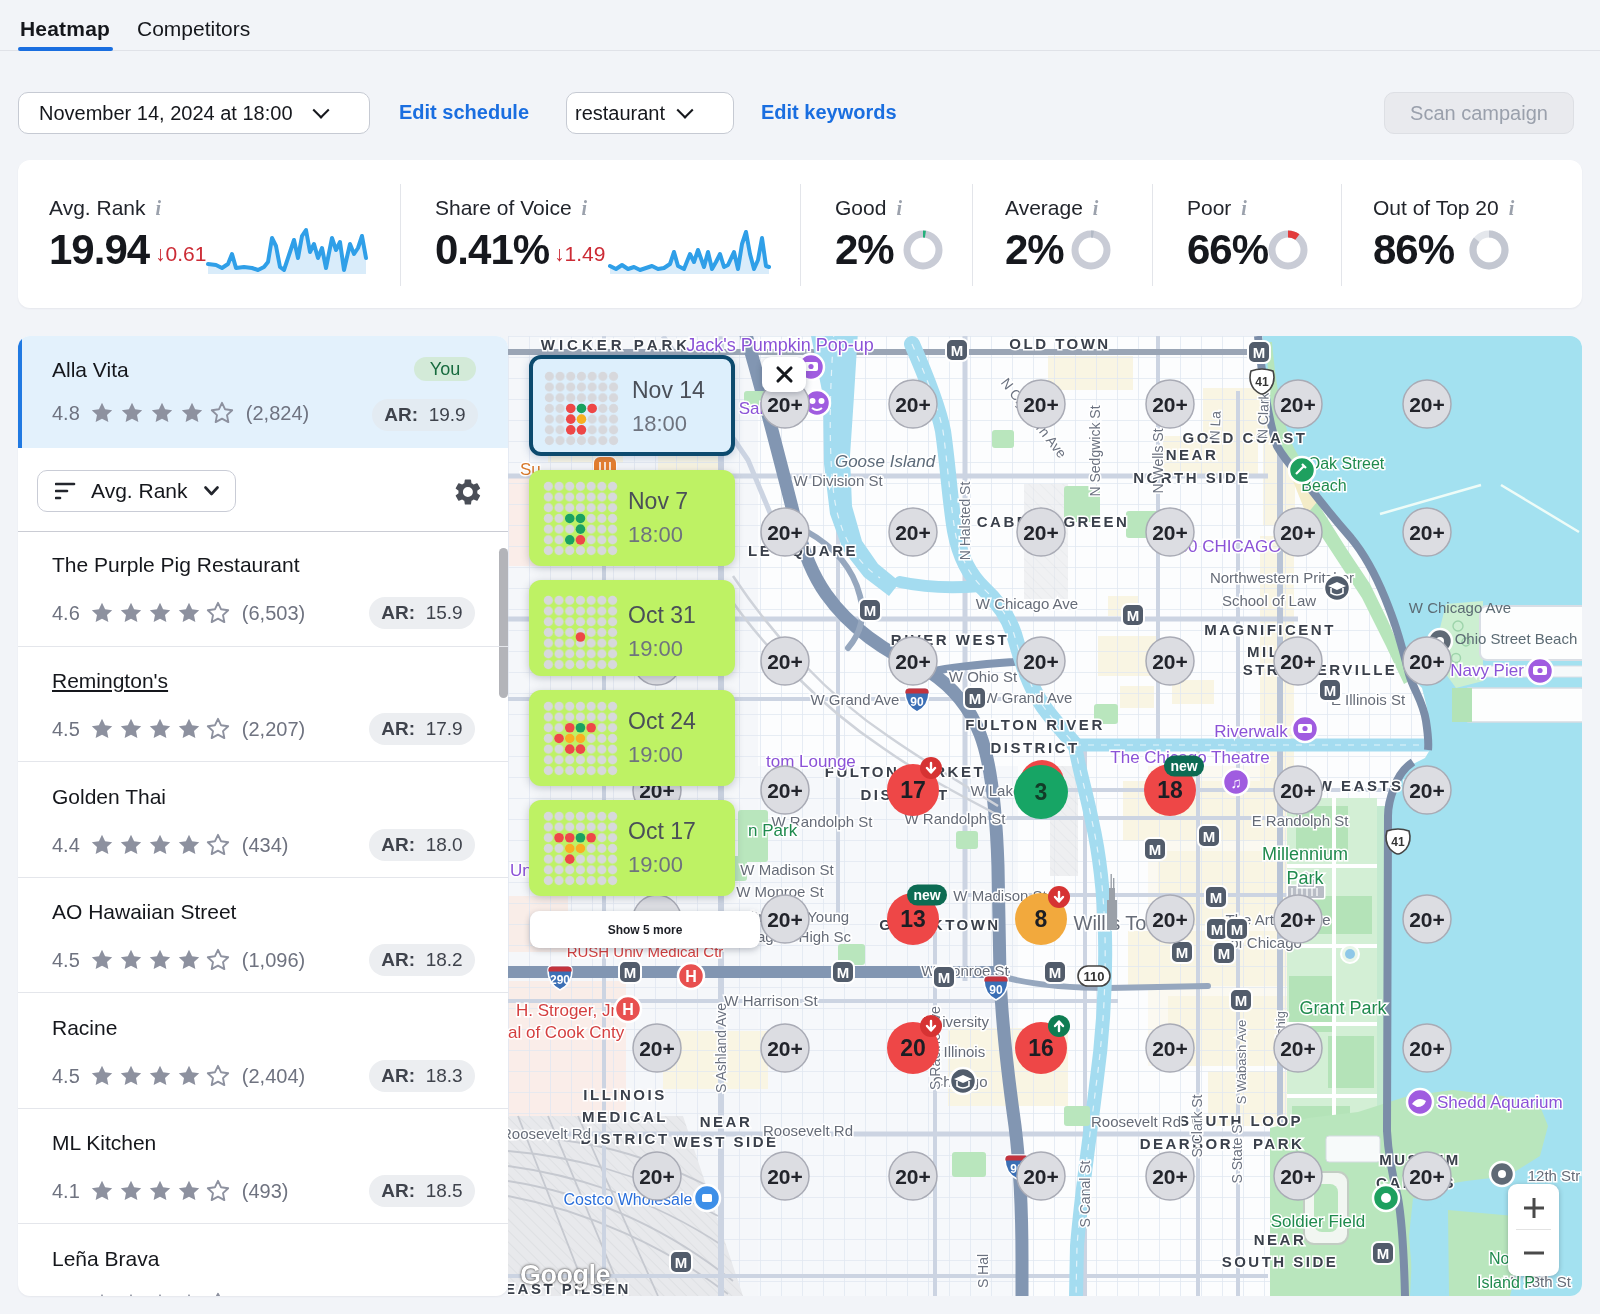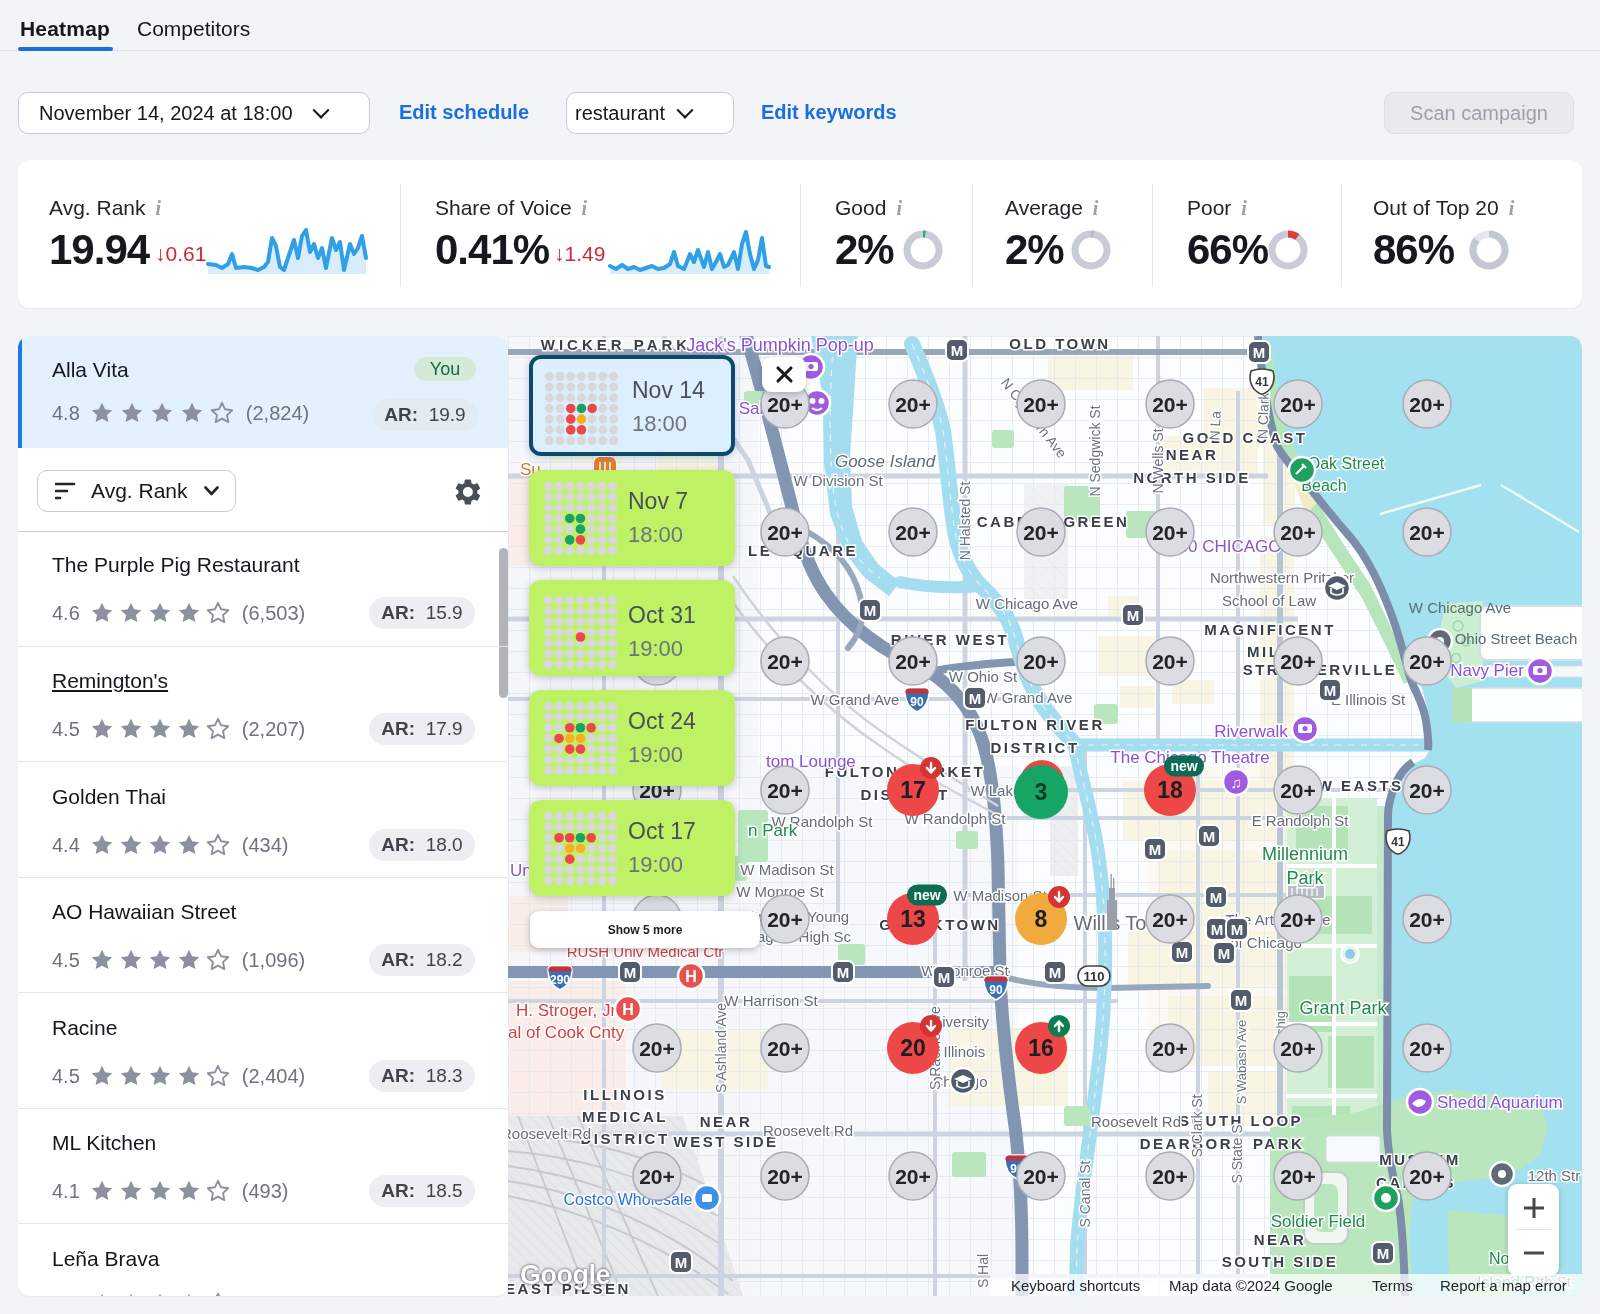--- a/index.html
+++ b/index.html
@@ -837,19 +837,13 @@
 <div class="zoomctrl">
   <svg class="abs" style="left:14px; top:12px;" width="24" height="24">
         <path d="M12,2 V22 M2,12 H22" stroke="#4a4a4a" stroke-width="3"></path>
       </svg>
   <div class="abs" style="left:8px; top:45px; width:35px; height:1px; background:#e3e3e3;"></div>
   <svg class="abs" style="left:14px; top:57px;" width="24" height="24">
         <path d="M2,12 H22" stroke="#4a4a4a" stroke-width="3"></path>
       </svg>
 </div>
 <div class="glogo">Google</div>
-<div class="attrib">
-  <span class="abs" style="left:21px; top:3px;">Keyboard shortcuts</span>
-  <span class="abs" style="left:179px; top:3px;">Map data ©2024 Google</span>
-  <span class="abs" style="left:382px; top:3px;">Terms</span>
-  <span class="abs" style="left:450px; top:3px;">Report a map error</span>
 </div>
-</div>
 
 </body></html>

